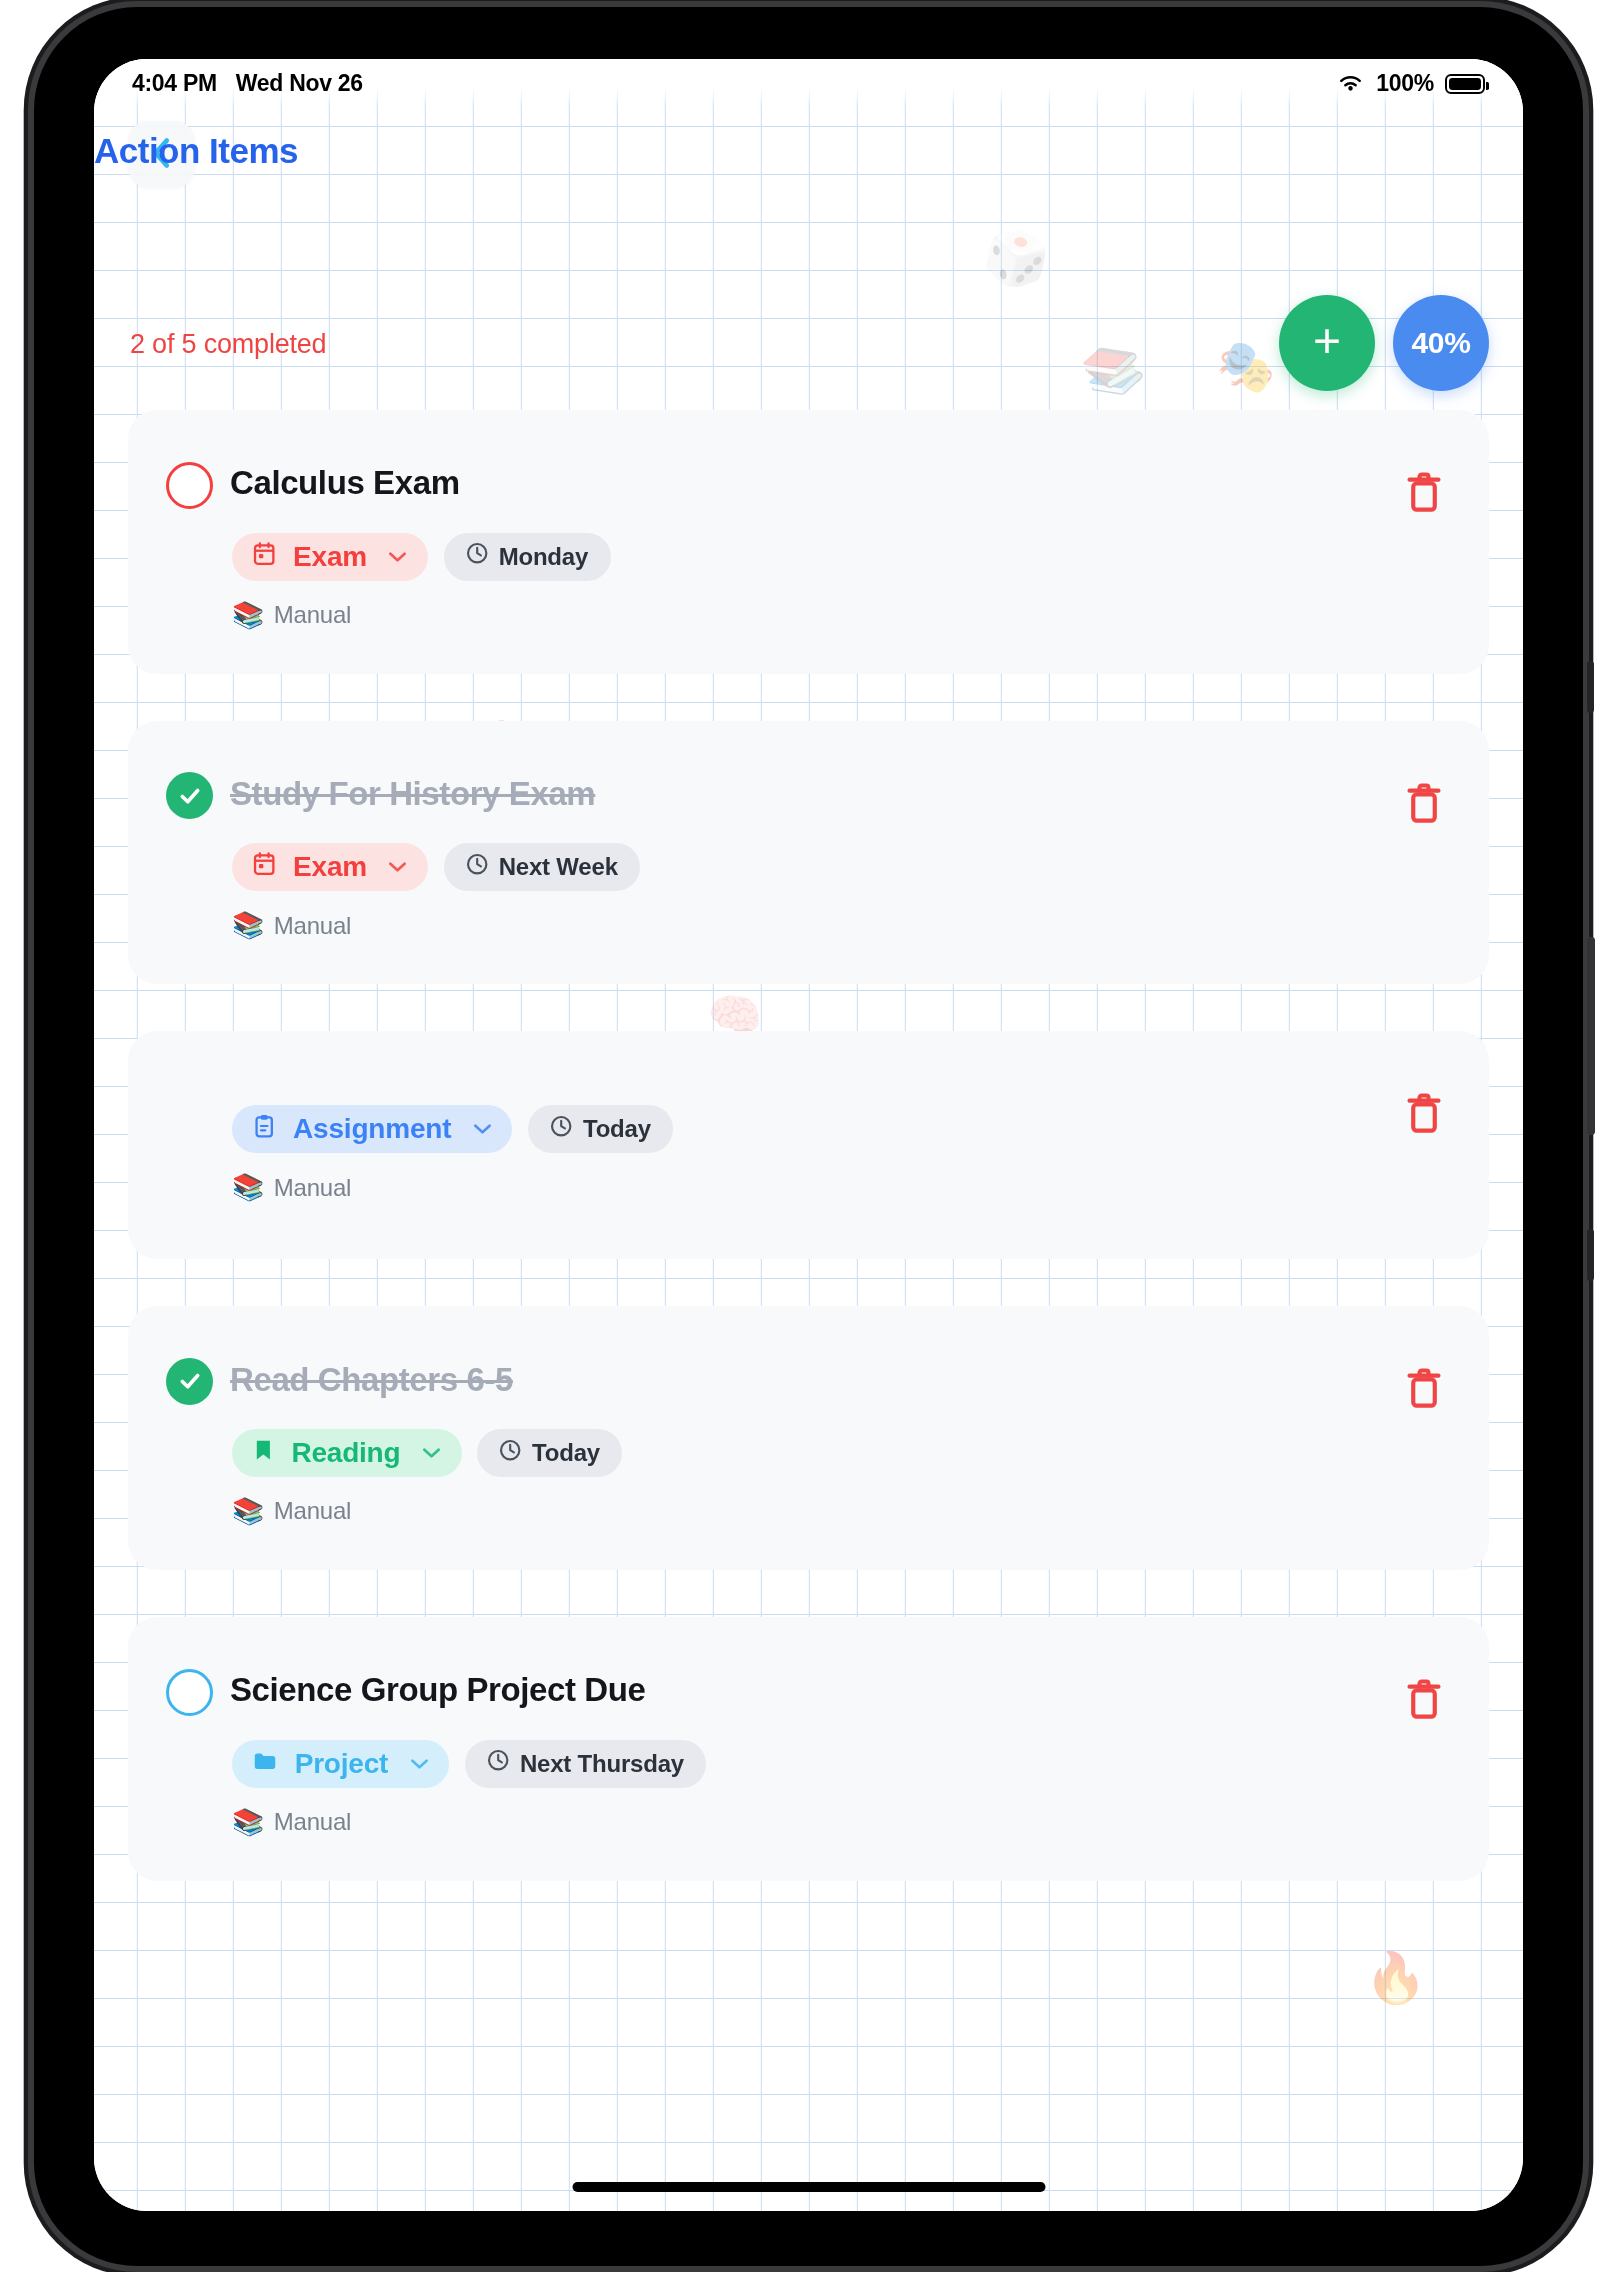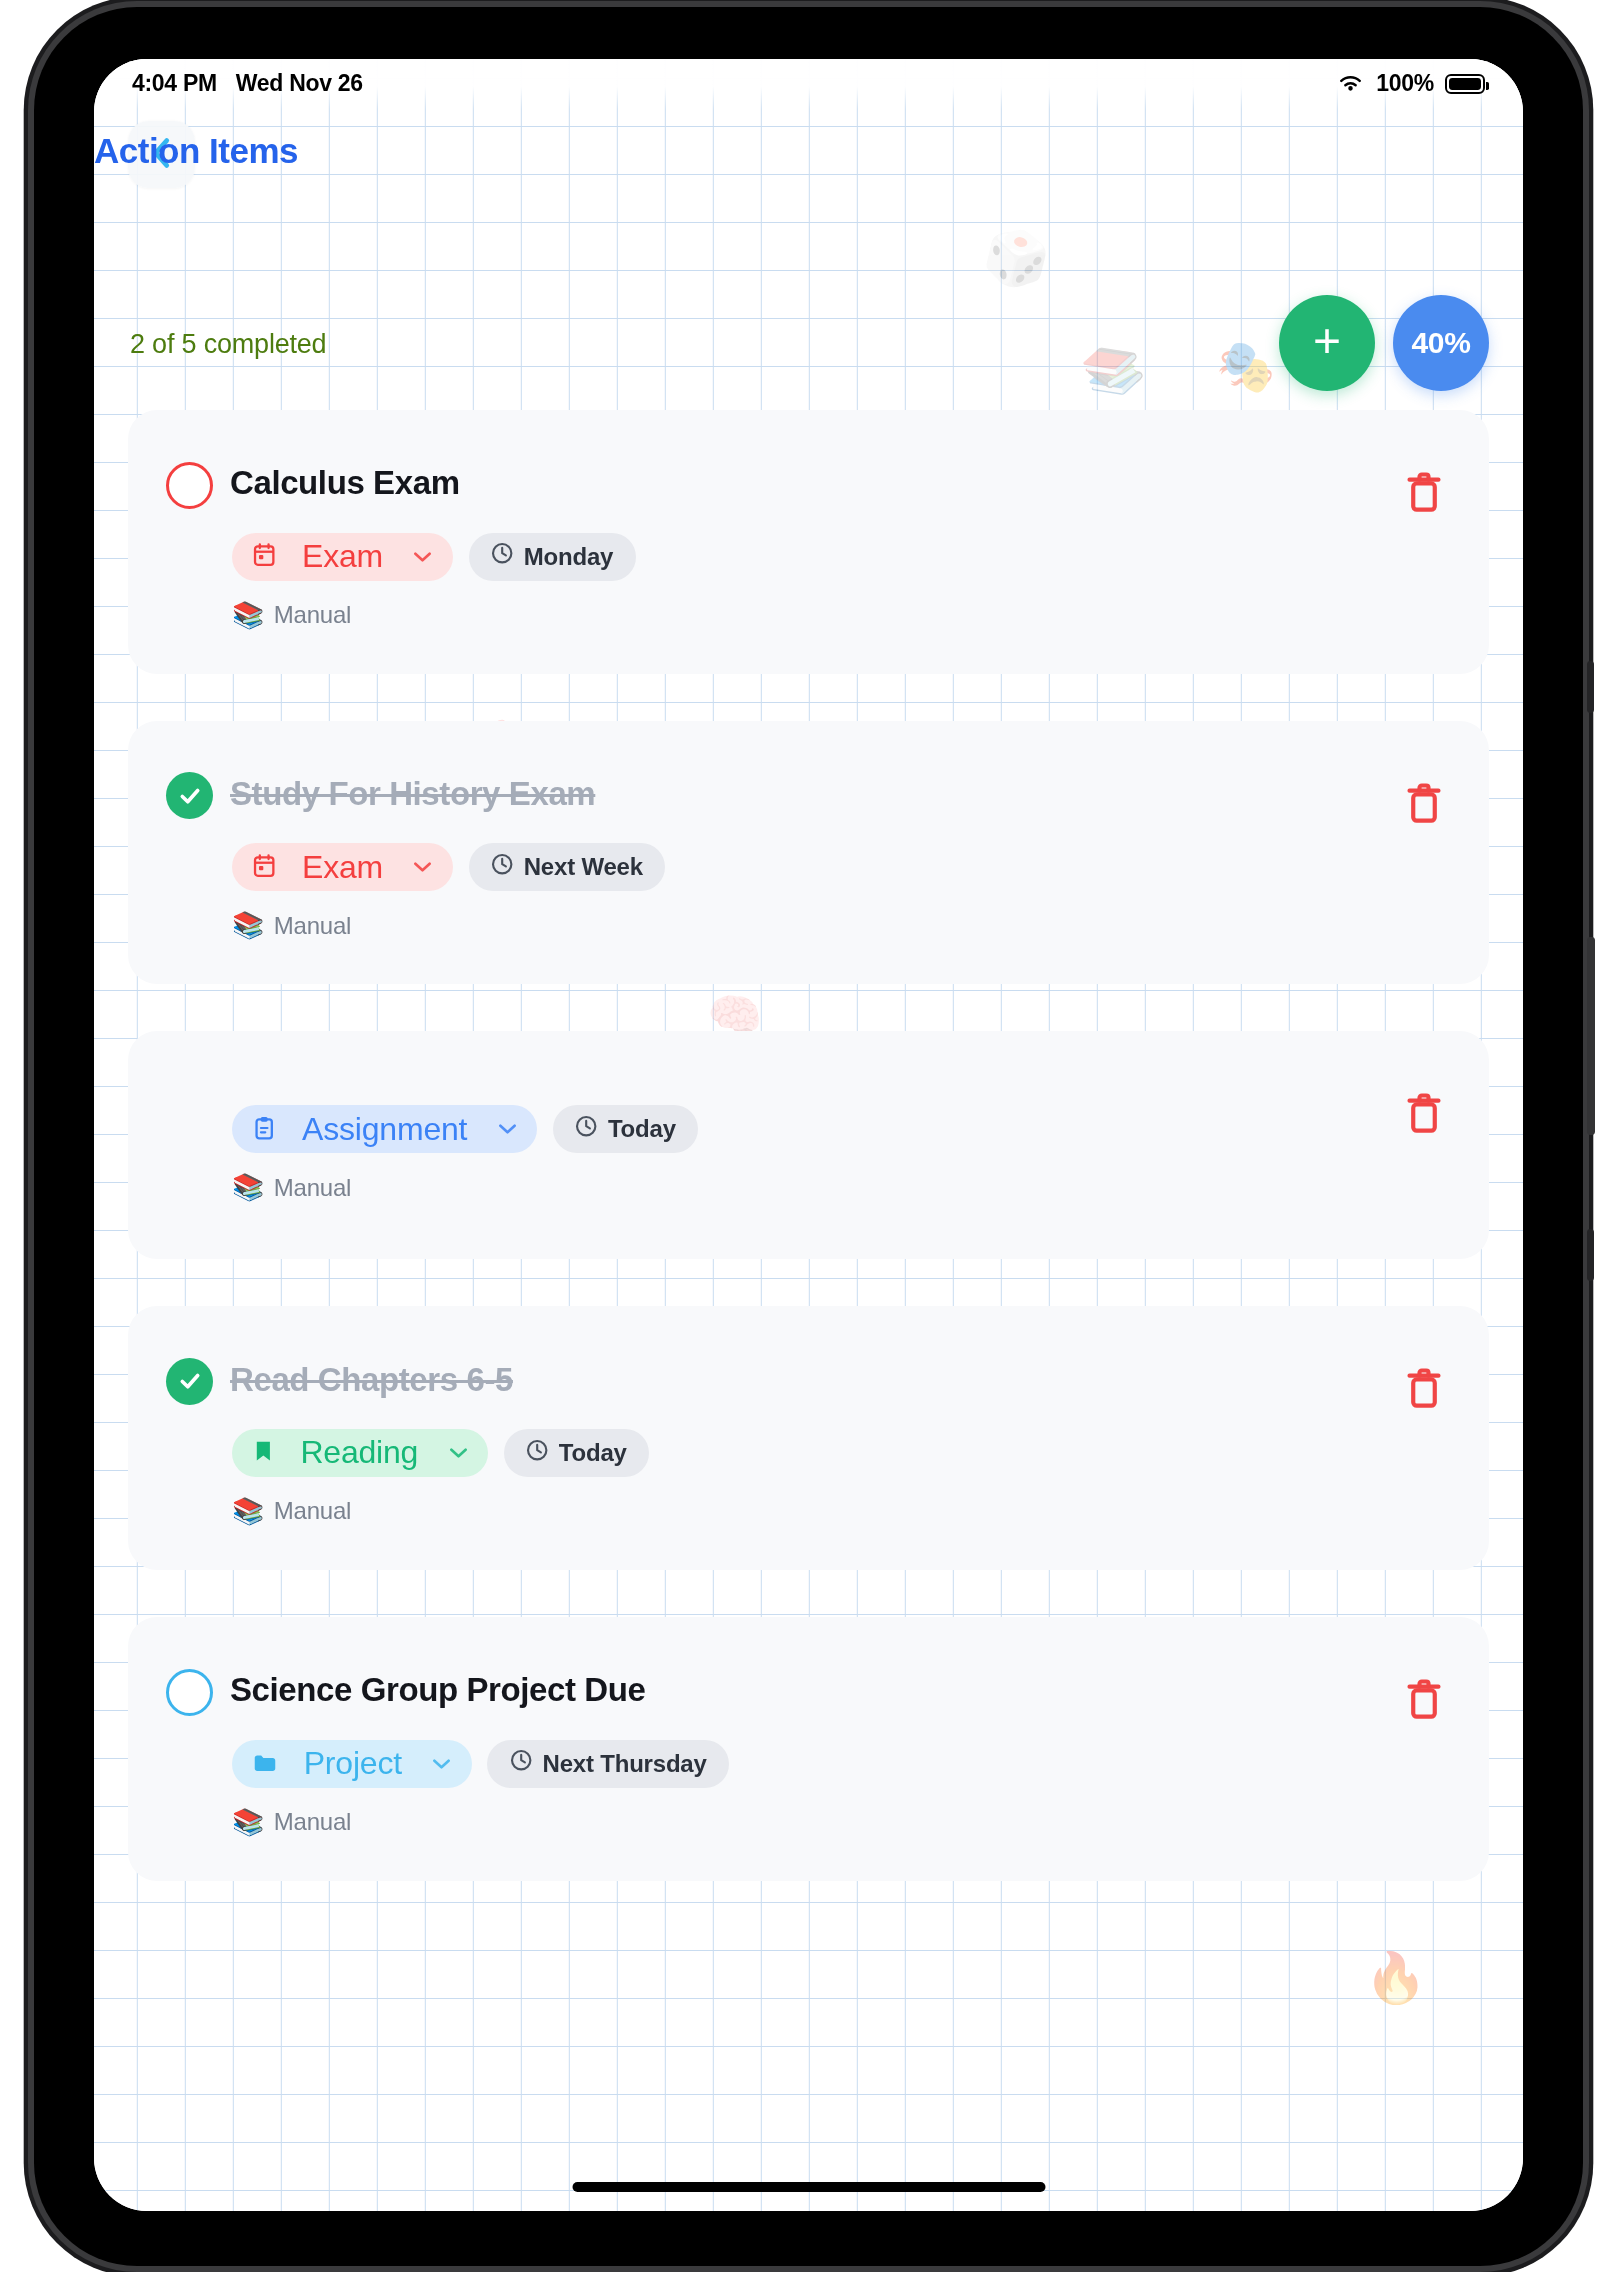--- a/index.html
+++ b/index.html
@@ -90,21 +90,21 @@
   }
   #title-deco{position:absolute;left:890px;top:119px;font-size:53px;opacity:.17;transform:rotate(14deg);}
 
   
   #progress-row{
     position:absolute; left:0; top:231px; width:100%; height:112px;
     z-index:6;
   }
   #completed-label{
     position:absolute; left:36px; top:39px;
-    font-size:27px; color:#4d7c0f; letter-spacing:-0.2px;
+    font-size:27px; color:#ef4444; letter-spacing:-0.2px;
   }
   #add-button{
     position:absolute; right:148px; top:5.2px;
     width:96px;height:96px;border-radius:50%;
     background:#22b573;
     display:flex;align-items:center;justify-content:center;
     cursor:pointer;
     box-shadow:0 4.3px 13.8px rgba(34,181,115,.30);
   }
   #add-button span{color:#fff;font-size:48px;font-weight:300;line-height:1;margin-top:-4.3px;}
@@ -147,23 +147,23 @@
     padding-top:4.3px;
   }
   .task-title.done{color:#a5acb8;font-weight:700;text-decoration:line-through;text-decoration-thickness:2.6px;}
   .delete-button{
     position:absolute; right:45px; top:60px;
     width:40px;height:45px;
     cursor:pointer;
   }
   .chip-row{display:flex;align-items:center;gap:15.5px;margin:24px 0 0 66px;}
   .chip{
-    display:inline-flex;align-items:center;gap:27px;
+    display:inline-flex;align-items:center;gap:18px;
     height:48px;padding:0 20.7px;border-radius:24px;
-    font-size:32px;font-weight:400;letter-spacing:-0.2px;
+    font-size:28px;font-weight:700;letter-spacing:-0.2px;
     cursor:pointer;
   }
   .chip .chev{font-size:19px;margin-left:3.4px;opacity:.85;}
   .chip-date{
     display:inline-flex;align-items:center;gap:10.3px;
     height:48px;padding:0 22.4px;border-radius:24px;
     background:#e7e9ee;color:#2c323c;
     font-size:24px;font-weight:600;letter-spacing:-0.2px;
     cursor:pointer;
   }

